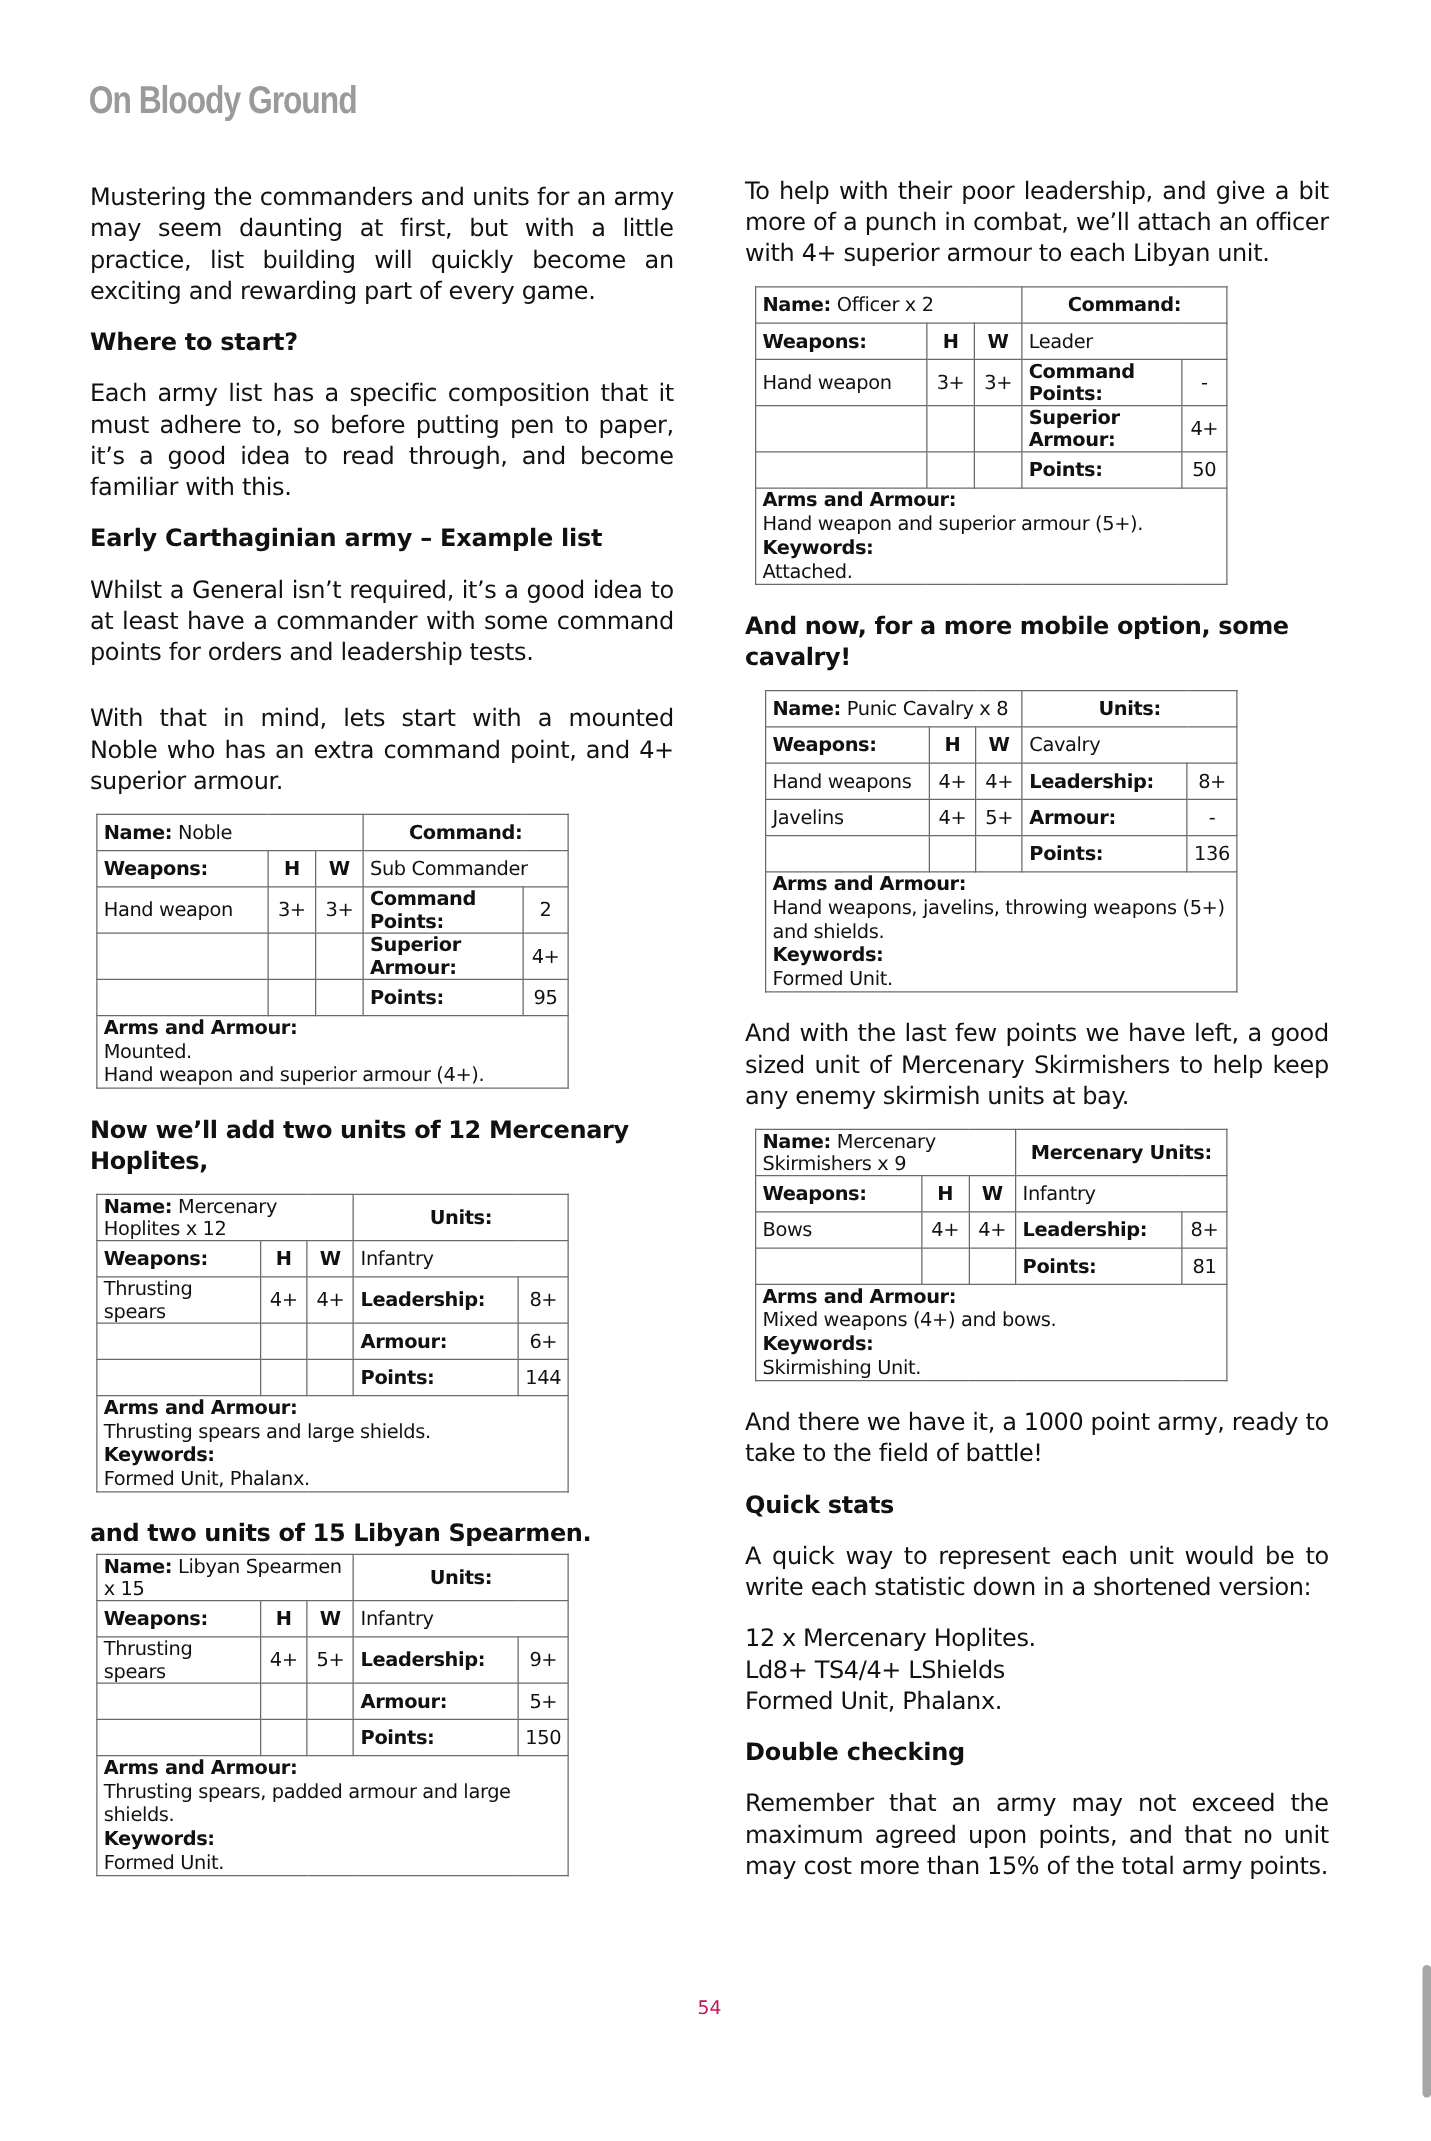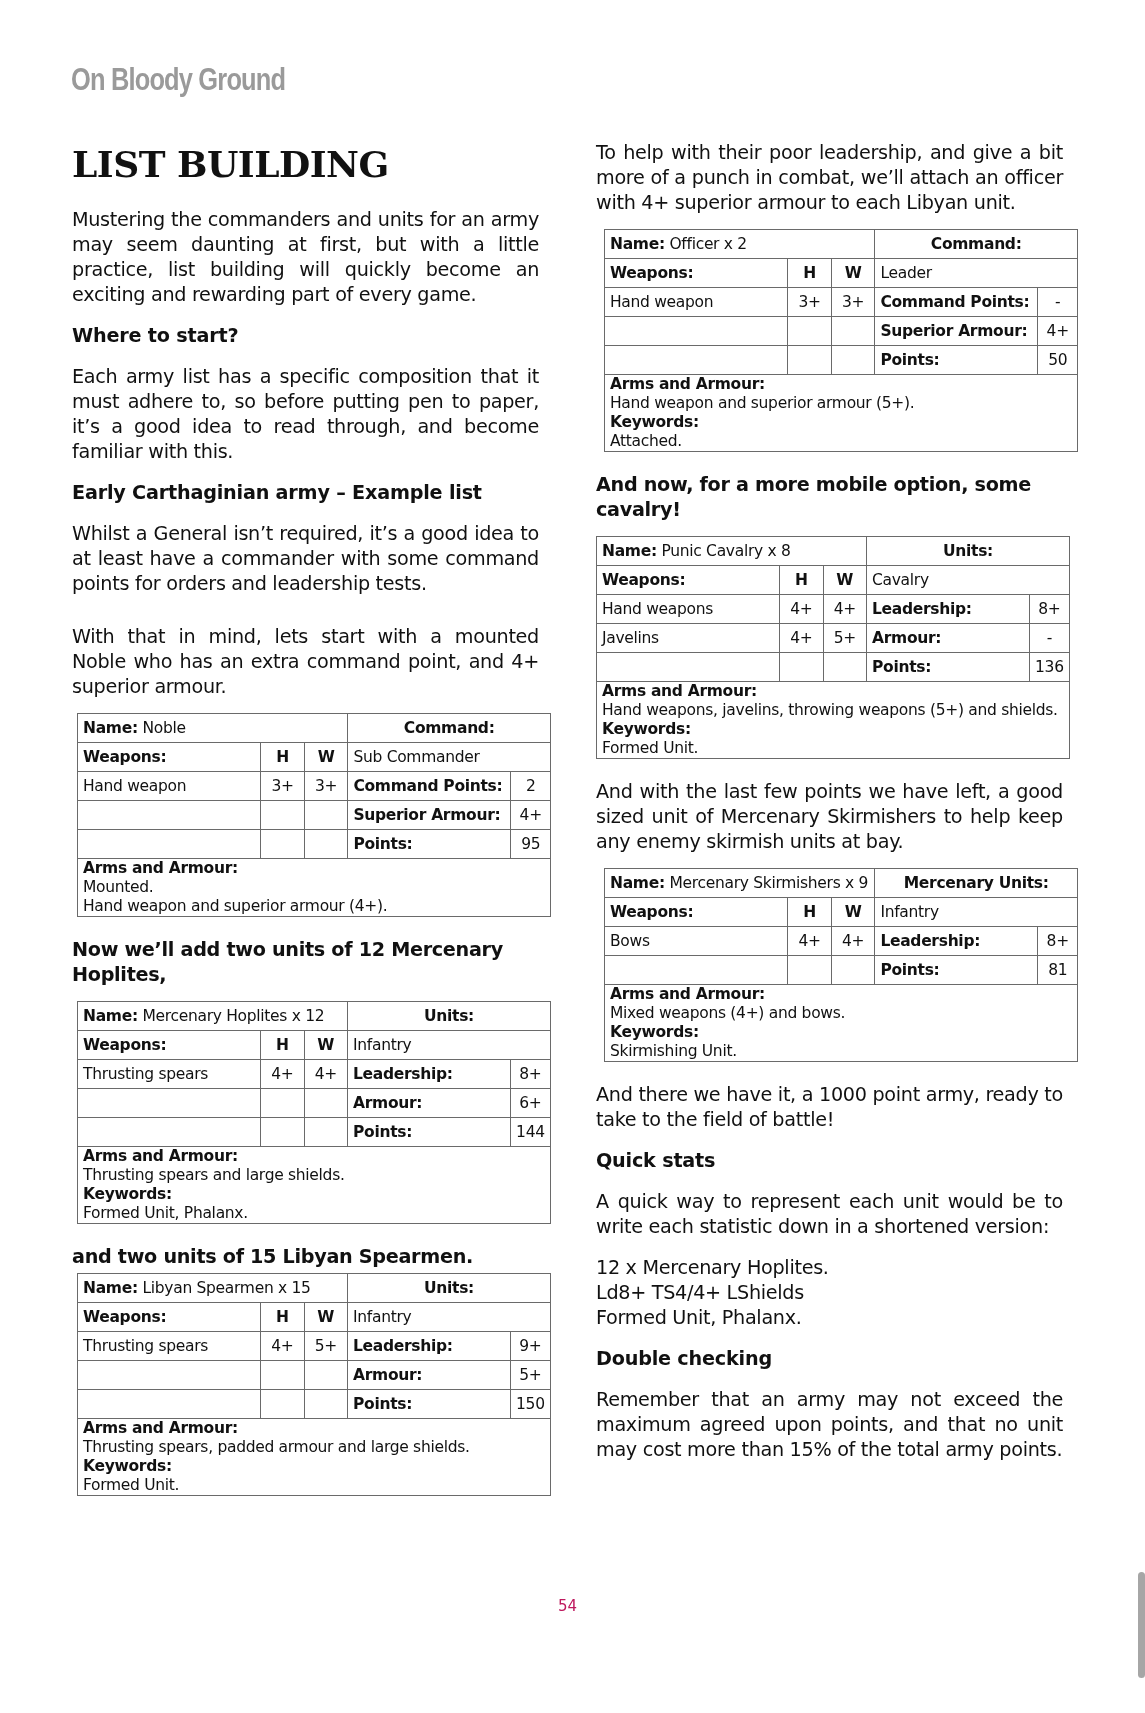--- a/index.html
+++ b/index.html
@@ -6,42 +6,41 @@
   body { width: 1145px; height: 1713px; position: relative; overflow: hidden; color: #111; font-family: "DejaVu Sans", sans-serif; }
   .running-head { position: absolute; left: 71px; top: 62px; font-family: "Liberation Sans", sans-serif; font-weight: bold; font-size: 31px; color: #9a9a9a; letter-spacing: -1px; transform: scaleX(0.82); transform-origin: left top; }
   .col { position: absolute; width: 467px; }
   .col-left { left: 72px; top: 145px; }
   .col-right { left: 596px; top: 140px; }
   h1.title { font-family: "DejaVu Serif", serif; font-weight: bold; font-size: 36px; margin: 0 0 22px 0; letter-spacing: -0.5px; line-height: 1.1; }
   p.body { font-size: 19.2px; line-height: 25px; margin: 0 0 16px 0; text-align: justify; letter-spacing: -0.3px; }
   p.body.left { text-align: left; font-weight: bold; }
   h3.sub { font-size: 19.2px; font-weight: bold; margin: 0 0 16px 0; line-height: 25px; letter-spacing: -0.2px; }
   .gap { height: 12px; }
-  table.stat { border-collapse: collapse; width: 474px; margin: 4px 0 20px 5px; font-size: 15.5px; letter-spacing: -0.3px; }
+  table.stat { border-collapse: collapse; width: 378px; margin: 4px 0 20px 5px; font-size: 15.5px; letter-spacing: -0.3px; }
   table.stat td { border: 1.5px solid #6a6a6a; height: 28px; padding: 0 5px; vertical-align: middle; }
   td.nm { width: 170px; }
   td.h, td.w { width: 32px; text-align: center; }
   td.lab { width: 150px; font-weight: bold; }
   td.val { width: 28px; text-align: center; }
   td.hdr { text-align: center; font-weight: bold; }
   td.cen { text-align: left; }
   .b { font-weight: bold; }
   td.foot { padding: 6px 5px 4px 5px; line-height: 19px; height: auto; }
   .quick { font-size: 19.2px; line-height: 25px; margin: 0 0 16px 0; letter-spacing: -0.3px; }
   .quick div { white-space: nowrap; }
   .page-num { position: absolute; left: 558px; top: 1597px; font-size: 15px; color: #be185d; }
   .scrollbar { position: absolute; left: 1138px; top: 1572px; width: 7px; height: 106px; background: #a6a6a6; border-radius: 4px; }
 </style>
 </head>
 <body>
 
 <div class="running-head">On Bloody Ground</div>
 
 <div class="col col-left">
-  <h1 class="title">LIST BUILDING</h1>
   <p class="body">Mustering the commanders and units for an army may seem daunting at first, but with a little practice, list building will quickly become an exciting and rewarding part of every game.</p>
   <h3 class="sub">Where to start?</h3>
   <p class="body">Each army list has a specific composition that it must adhere to, so before putting pen to paper, it’s a good idea to read through, and become familiar with this.</p>
   <h3 class="sub">Early Carthaginian army – Example list</h3>
   <p class="body">Whilst a General isn’t required, it’s a good idea to at least have a commander with some command points for orders and leadership tests.</p>
   <div class="gap"></div>
   <p class="body" style="margin-bottom:14px">With that in mind, lets start with a mounted Noble who has an extra command point, and 4+ superior armour.</p>
 
   <table class="stat">
     <tbody>
@@ -221,21 +220,21 @@
         <div>Hand weapon and superior armour (5+).</div>
         <div class="b">Keywords:</div>
         <div>Attached.</div>
       </td>
     </tr>
   </tbody>
     </table>
 
   <p class="body left" style="margin-bottom:14px">And now, for a more mobile option, some cavalry!</p>
 
-  <table class="stat" style="margin-left:0">
+  <table class="stat" style="margin-left:16px">
     <tbody>
         <tr>
       <td colspan="3"><span class="b">Name:</span> <span>Punic Cavalry x 8</span></td>
       <td colspan="2" class="hdr">Units:</td>
     </tr>
     <tr>
       <td class="nm b">Weapons:</td>
       <td class="h b">H</td>
       <td class="w b">W</td>
       <td colspan="2" class="cen">Cavalry</td>

